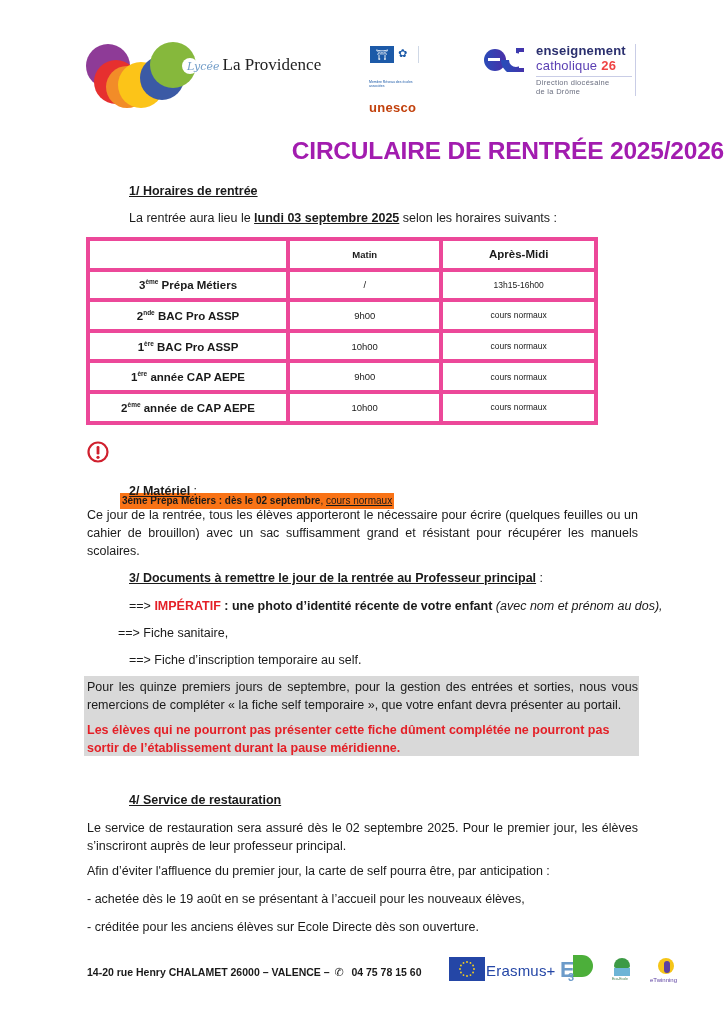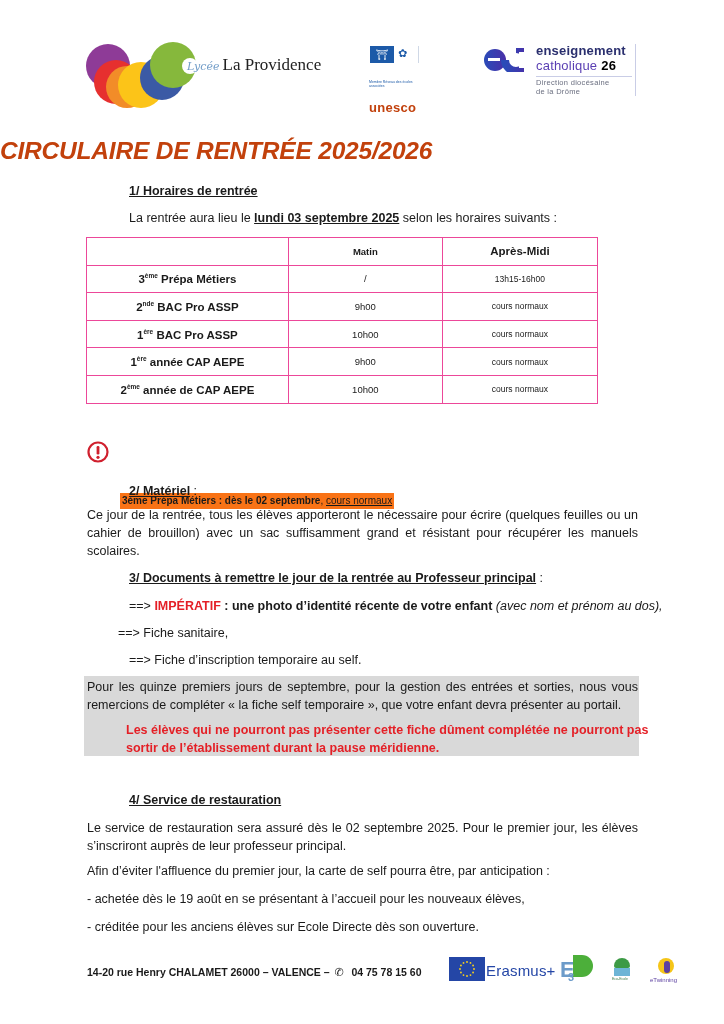--- a/index.html
+++ b/index.html
@@ -21,54 +21,54 @@
   .unesco-box { position: absolute; left: 1px; top: 1px; width: 48px; height: 17px; border-right: 1px solid #cfd8e6; }
   .unesco-temple { position: absolute; left: 0; top: 0; width: 24px; height: 17px; background: #1c5aa8; color: #fff; font-size: 10px; text-align: center; line-height: 17px; }
   .unesco-glyph { position: absolute; left: 28px; top: 1px; font-size: 11px; color: #1c5aa8; }
   .unesco-word { position: absolute; left: 0; top: 19px; font-size: 13px; font-weight: bold; color: #c2410c; letter-spacing: 0.3px; margin-top: 36px; }
   .unesco-small { position: absolute; left: 0; top: 35px; font-size: 3.5px; line-height: 4px; color: #1c5aa8; width: 60px; }
 
   .logo-ec { left: 484px; top: 42px; width: 160px; height: 56px; }
   .ec-mark { position: absolute; left: 0; top: 6px; width: 40px; height: 24px; }
   .ec-line1 { position: absolute; left: 52px; top: 1px; font-size: 13px; font-weight: bold; color: #2a2f6e; letter-spacing: 0.2px; }
   .ec-line2 { position: absolute; left: 52px; top: 16px; font-size: 13px; color: #5a3fb3; letter-spacing: 0.2px; }
-  .ec-line2 b { color: #000000; margin-left: 4px; }
+  .ec-line2 b { color: #ef4444; margin-left: 4px; }
   .ec-sep { position: absolute; left: 52px; top: 34px; width: 96px; height: 1px; background: #c9cde6; }
   .ec-line3 { position: absolute; left: 52px; top: 36px; font-size: 7.5px; color: #6b6f80; line-height: 9px; letter-spacing: 0.3px; }
   .ec-vbar { position: absolute; left: 151px; top: 2px; width: 1px; height: 52px; background: #c9cde6; }
 
   
-  .title { left: 0; width: 724px; top: 137px; text-align: left; font-size: 24.5px; font-weight: bold; color: #c2410c; letter-spacing: -0.2px; font-style: italic; }
+  .title { left: 0; width: 724px; top: 137px; text-align: right; font-size: 24.5px; font-weight: bold; color: #a21caf; letter-spacing: -0.2px; }
 
   .section-h { font-size: 12.5px; font-weight: bold; text-decoration: underline; color: #1a1a1a; }
   .para { font-size: 12.5px; line-height: 18px; color: #1a1a1a; }
   .justify { text-align: justify; }
 
   
   table.sched { position: absolute; left: 86px; top: 237px; width: 512px; border-collapse: collapse; }
-  table.sched td, table.sched th { border: 1px solid #ec4899; height: 26.6px; padding: 0; text-align: center; vertical-align: middle; }
+  table.sched td, table.sched th { border: 4px solid #ec4899; height: 26.6px; padding: 0; text-align: center; vertical-align: middle; }
   table.sched th { font-weight: bold; }
   .col1 { width: 202px; }
   .col2 { width: 154px; }
   .col3 { width: 155px; }
   .th-matin { font-size: 9.5px; }
   .th-apres { font-size: 11.5px; }
   .level { font-size: 11.5px; font-weight: bold; }
   .level sup { font-size: 6.5px; vertical-align: 5px; }
   .cell-m { font-size: 9.5px; }
   .cell-a { font-size: 8.5px; }
 
   
   .alert-icon { left: 87px; top: 441px; width: 22px; height: 22px; }
   .alert-text { left: 120px; top: 445px; font-size: 10px; font-weight: bold; background: #f97316; padding: 0 2px; line-height: 16px; margin-top: 48px; }
   .alert-text .plain { font-weight: normal; text-decoration: underline; }
 
   .shaded-block { left: 84px; top: 676px; width: 555px; height: 80px; background: #d9d9d9; }
   .red { color: #e41f26; }
-  .red-bold { color: #e41f26; font-weight: bold; margin-left: 39px; }
+  .red-bold { color: #e41f26; font-weight: bold; }
 
   
   .footer-addr { left: 87px; top: 966px; font-size: 10.5px; font-weight: bold; white-space: nowrap; }
   .phone-icon { display: inline-block; width: 12px; font-size: 11px; margin: 0 2px; }
 </style>
 </head>
 <body>
 
 <div class="abs logo-lycee">
   <div class="circle" style="left:2px;top:4px;width:44px;height:44px;background:#8e3b97;"></div>

